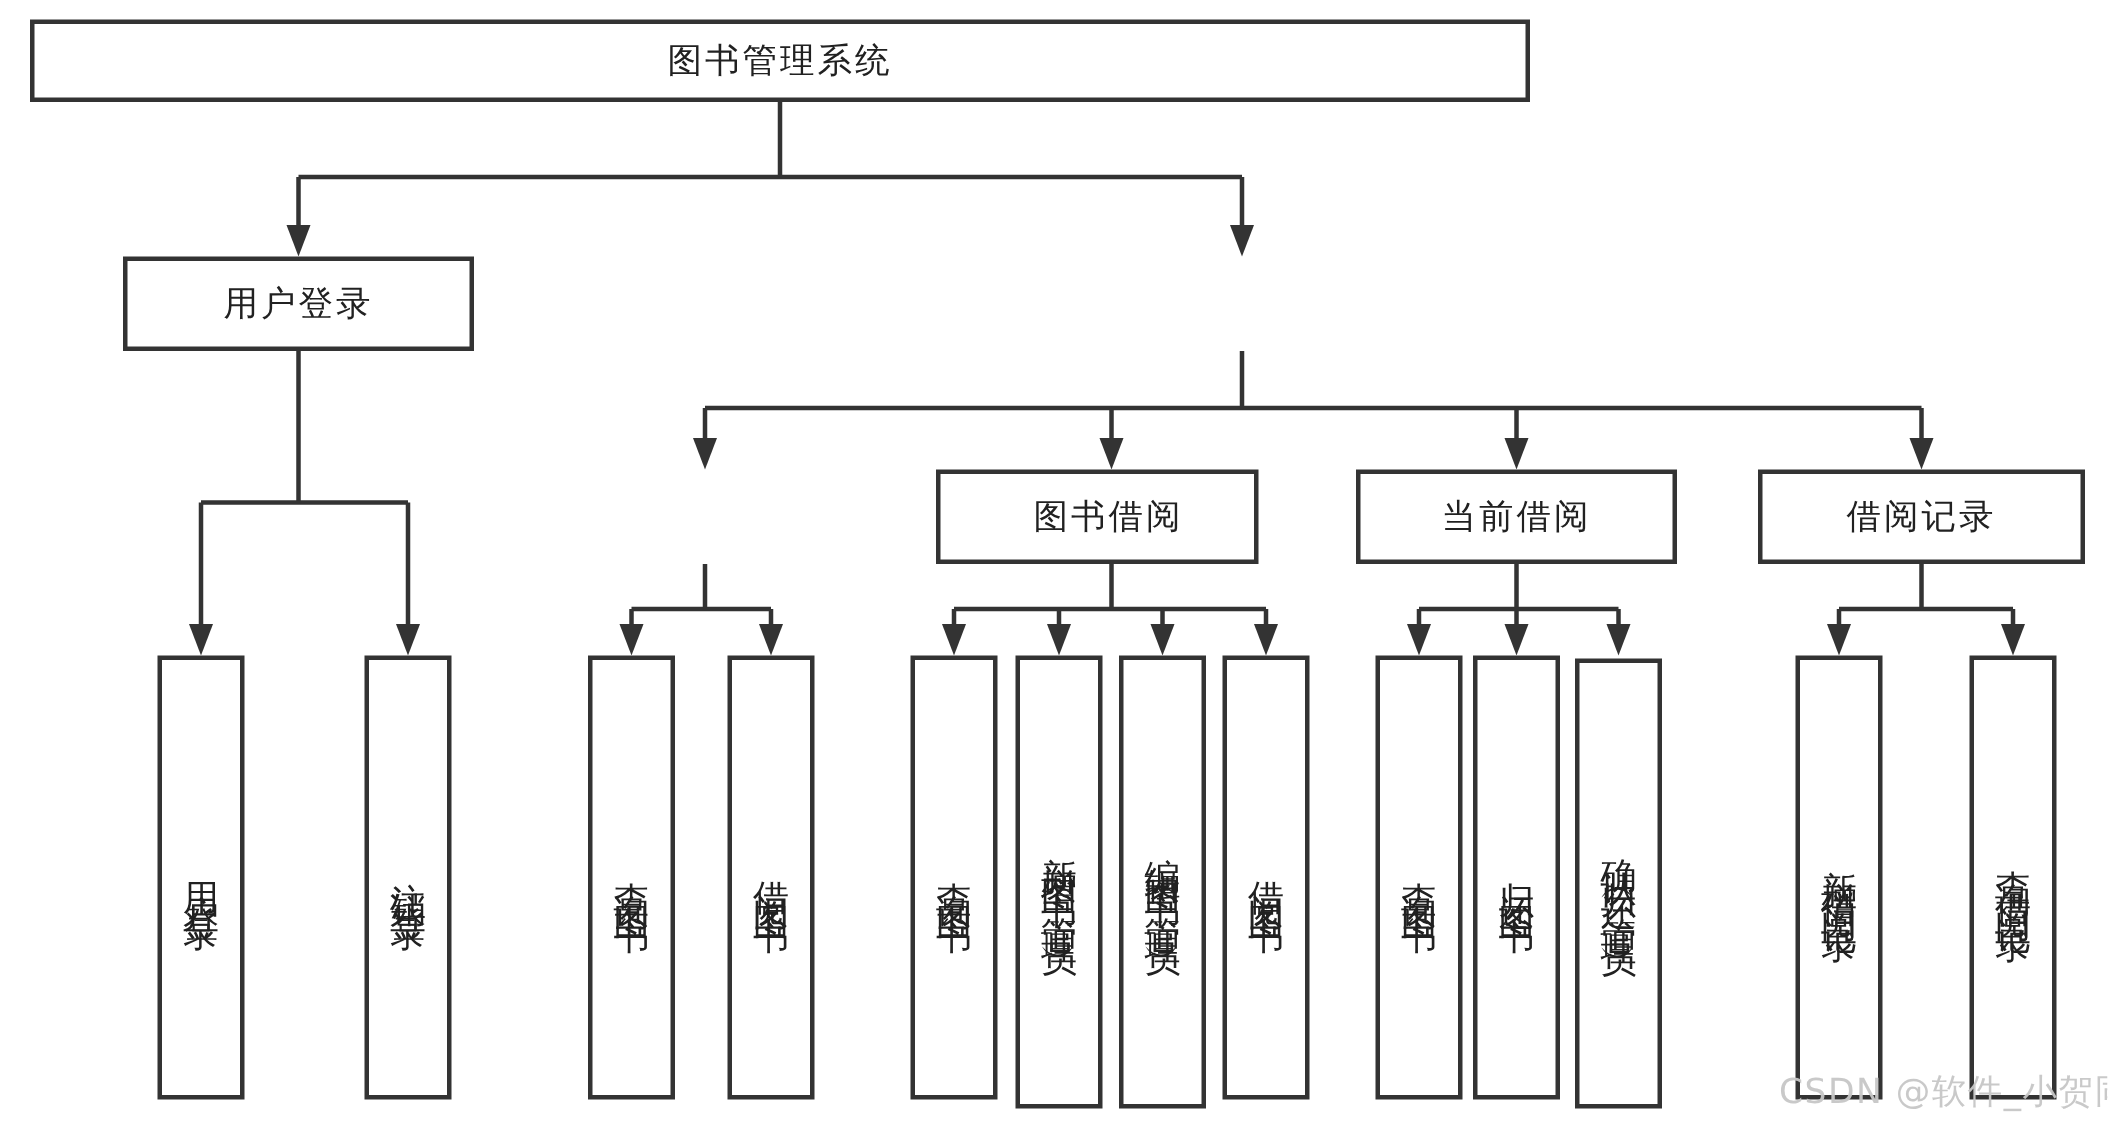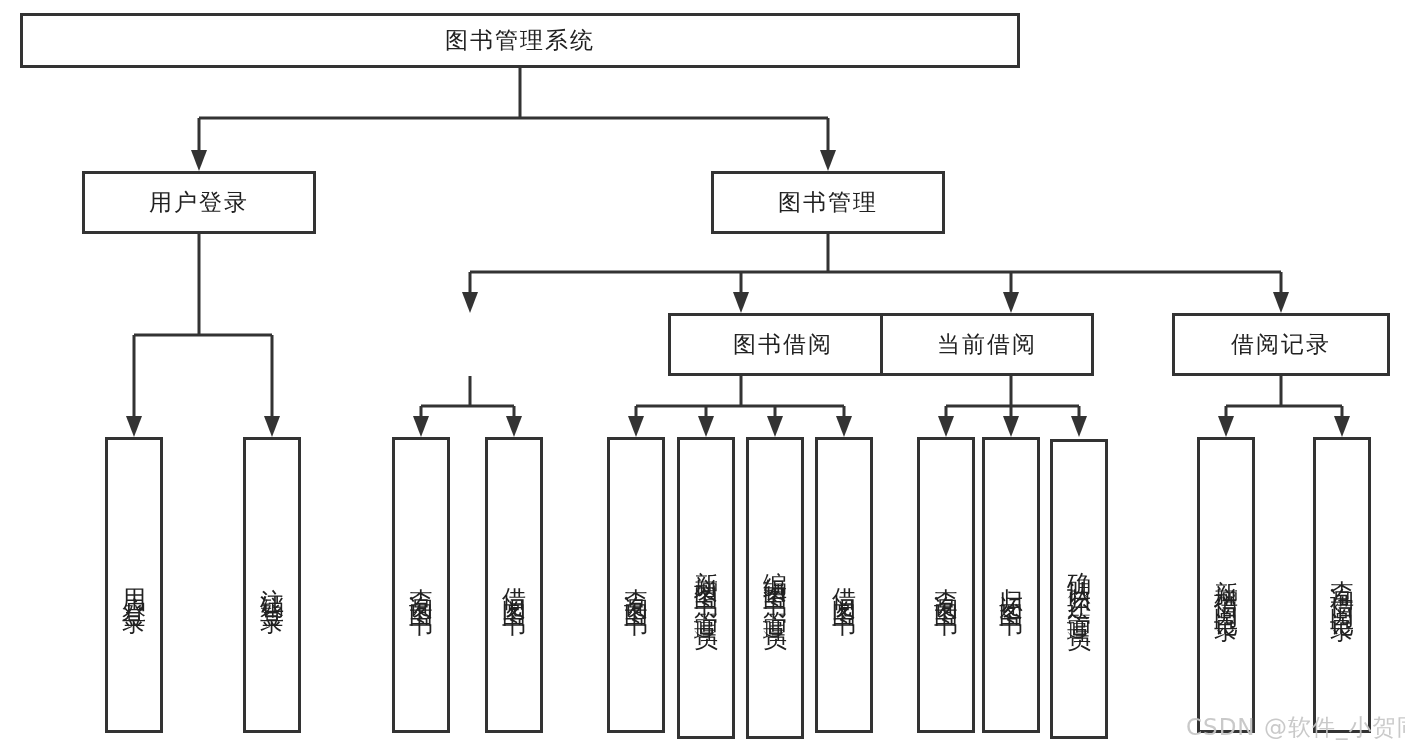--- a/index.html
+++ b/index.html
@@ -92,24 +92,23 @@
       <polygon points="1003,416 1019,416 1011,437"></polygon>
       <polygon points="1071,416 1087,416 1079,437"></polygon>
       <polygon points="1218,416 1234,416 1226,437"></polygon>
       <polygon points="1334,416 1350,416 1342,437"></polygon>
     </g>
   </svg>
 
   <div class="node hbox" style="left:20px; top:13px; width:1000px; height:55px;">图书管理系统</div>
 
   <div class="node hbox" style="left:82px; top:171px; width:234px; height:63px;">用户登录</div>
-  <div class="node hbox" style="left:711px; top:171px; width:234px; height:63px;">图书管理</div>
 
-  <div class="node hbox" style="left:668px; top:313px; width:215px; height:63px;padding-left:15px;">图书借阅</div>
-  <div class="node hbox" style="left:880px; top:313px; width:214px; height:63px;">当前借阅</div>
+  <div class="node hbox" style="left:624px; top:313px; width:215px; height:63px;padding-left:15px;">图书借阅</div>
+  <div class="node hbox" style="left:904px; top:313px; width:214px; height:63px;">当前借阅</div>
   <div class="node hbox" style="left:1172px; top:313px; width:218px; height:63px;">借阅记录</div>
 
   <div class="node vbox" style="left:105px; top:437px; height:296px;">
     <span class="vtext">用户登录</span>
   </div>
   <div class="node vbox" style="left:243px; top:437px; height:296px;">
     <span class="vtext">注销登录</span>
   </div>
 
   <div class="node vbox" style="left:392px; top:437px; height:296px;">

